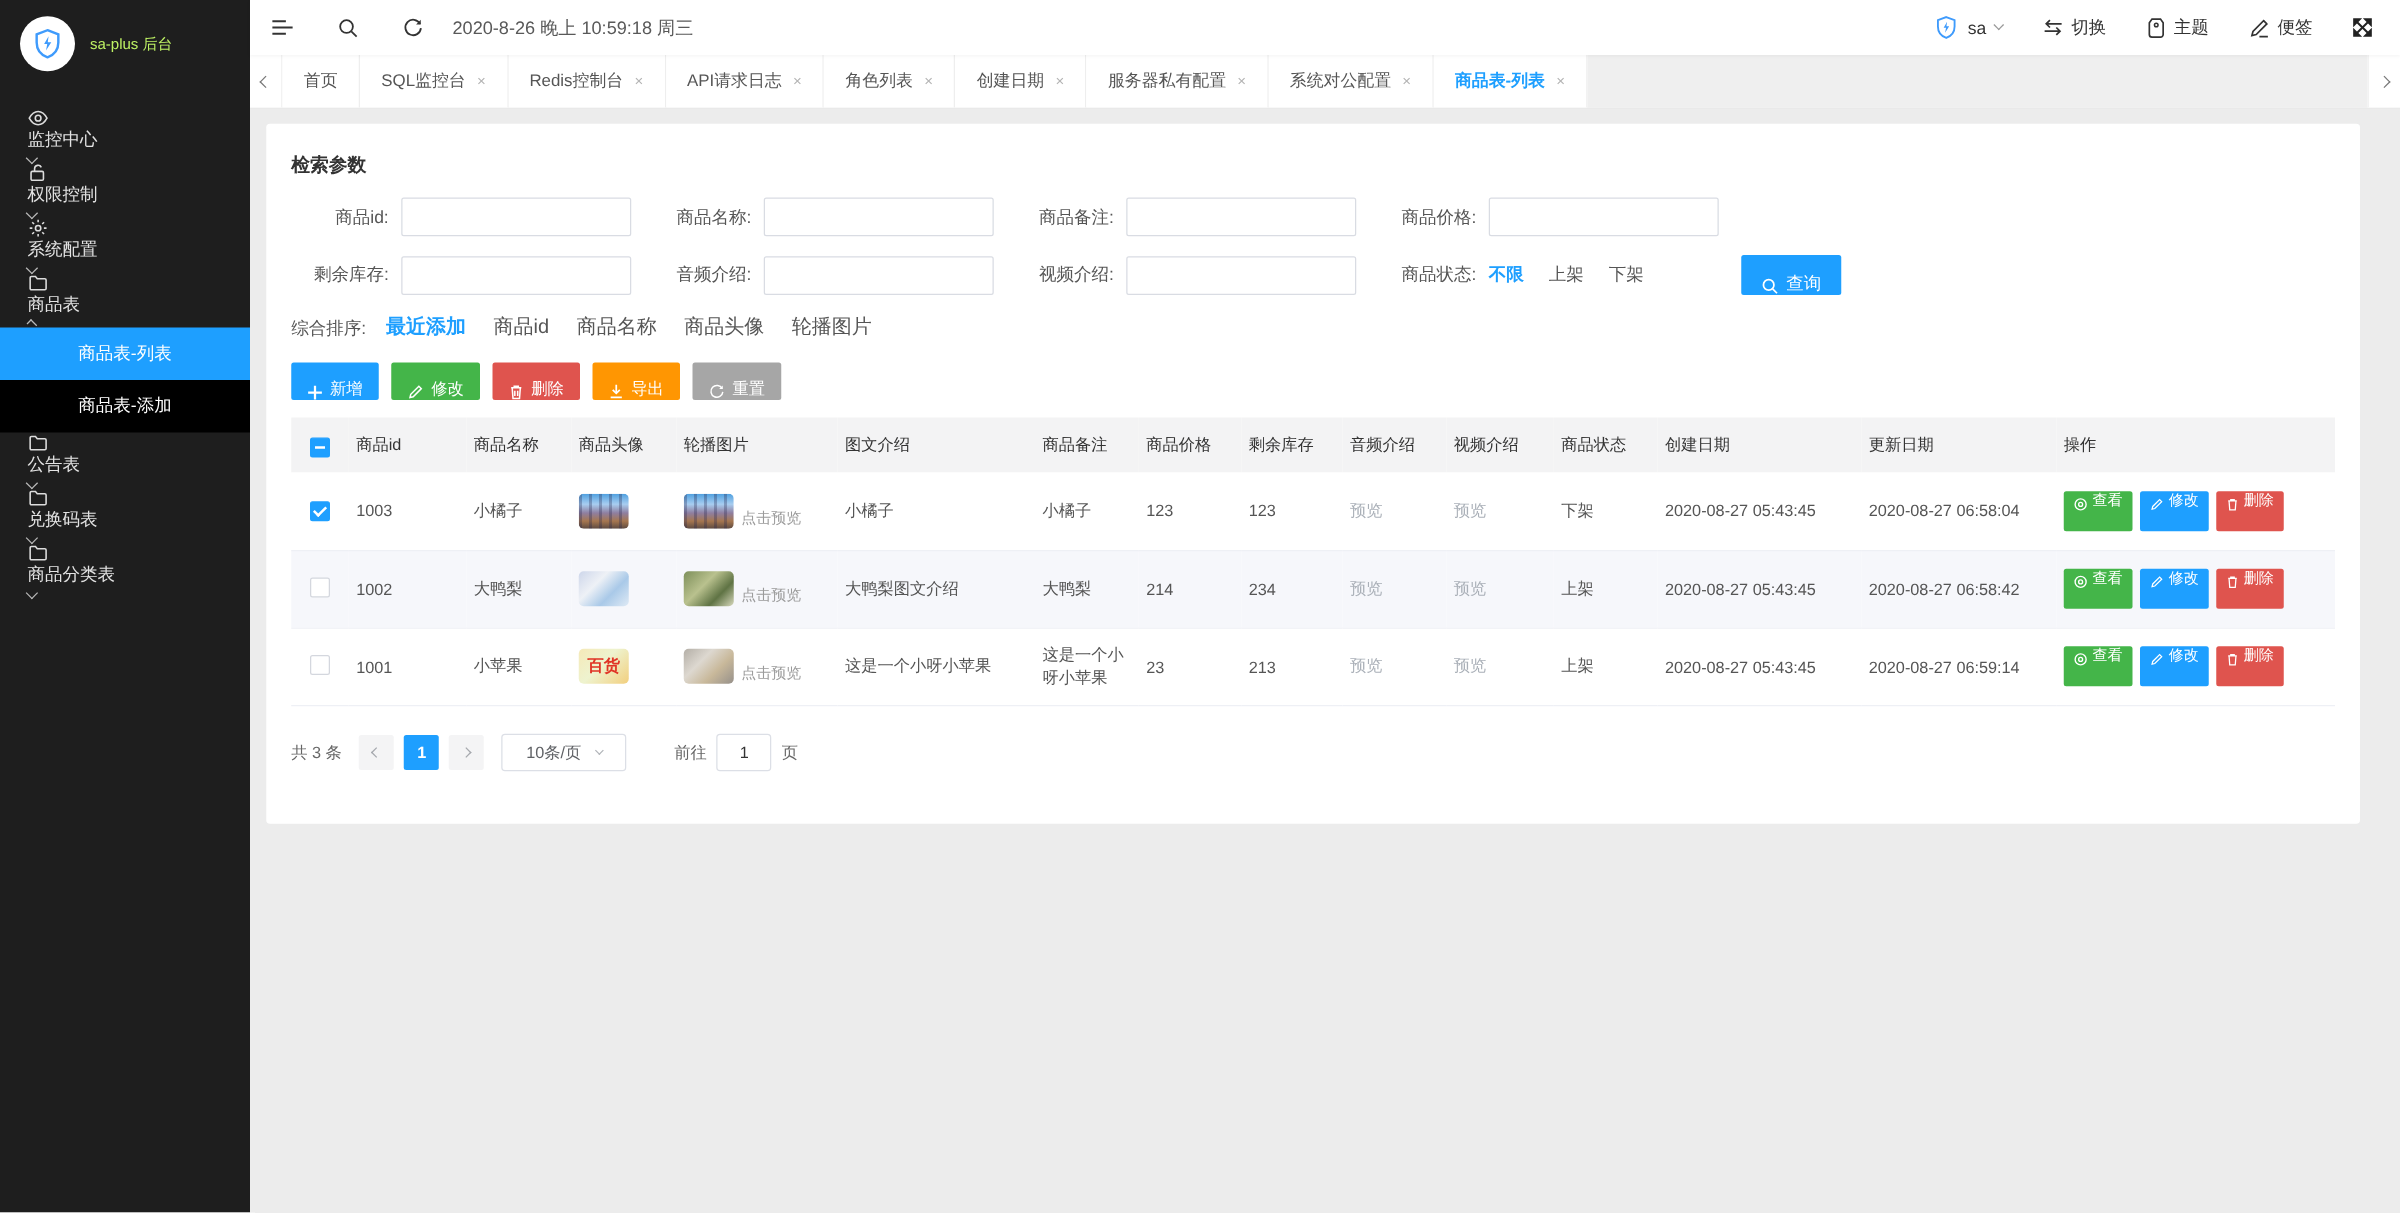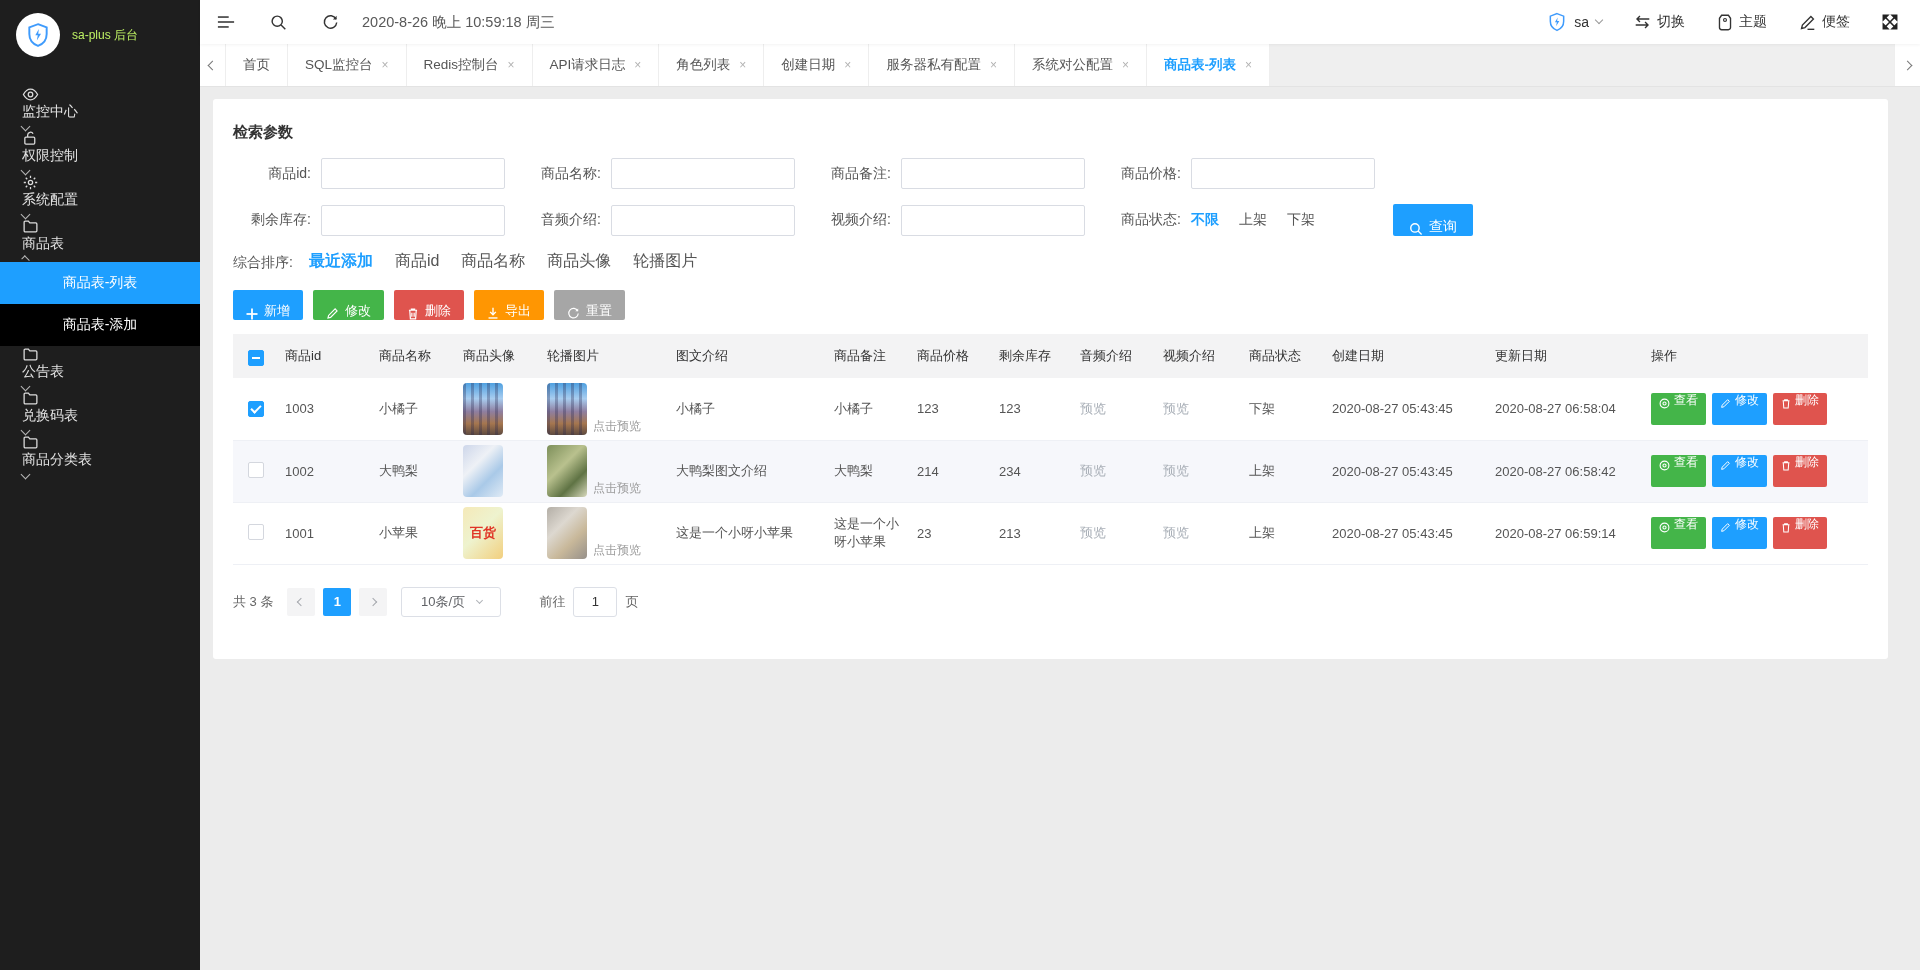--- a/index.html
+++ b/index.html
@@ -94,21 +94,21 @@
   tbody tr { height:62px; background:#fff; border-bottom:1px solid #eef0f5; }
   tbody tr.striped { background:#f6f7fb; }
   tbody td { font-size:13px; color:#555; padding:0 6px; vertical-align:middle; }
   .cb { width:16px; height:16px; border-radius:2px; border:1px solid #d4d7de; background:#fff;
     display:inline-flex; align-items:center; justify-content:center; cursor:pointer; }
   .cb.checked { background:#1E9FFF; border-color:#1E9FFF; }
   .cb.checked::after { content:""; width:4px; height:8px; border-right:2px solid #fff;
     border-bottom:2px solid #fff; transform:rotate(45deg); margin-top:-2px; }
   .cb.indet { background:#1E9FFF; border-color:#1E9FFF; }
   .cb.indet::after { content:""; width:8px; border-bottom:2px solid #fff; }
-  .thumb { width:40px; height:52px; border-radius:4px; display:flex; align-items:center;
+  .thumb { width:40px; height:28px; border-radius:4px; display:flex; align-items:center;
     justify-content:center; cursor:pointer; flex-shrink:0; }
   .img-city { background:
     repeating-linear-gradient(90deg, rgba(35,35,75,.30) 0 3px, rgba(255,255,255,0) 3px 8px),
     linear-gradient(180deg,#4fa0e0 0%,#a8cdf0 30%,#8f7fa0 55%,#a5764f 78%,#5d4a41 100%); }
   .img-pale { background:linear-gradient(135deg,#cdd6ea 0%,#eef1f6 35%,#a9c9e8 65%,#dfeaf5 100%); }
   .img-green { background:linear-gradient(135deg,#7d8f5a 0%,#b9c18e 40%,#5f7344 70%,#d8d9bd 100%); }
   .img-sign { background:linear-gradient(135deg,#f5e9b8 0%,#eef3cf 45%,#f2cf7e 100%);
     color:#e03426; font-weight:bold; font-size:13px; }
   .img-street { background:linear-gradient(135deg,#b3aea6 0%,#ddd8d0 35%,#c8b89a 65%,#96908a 100%); }
   .carousel-cell { display:flex; align-items:flex-end; gap:6px; }

